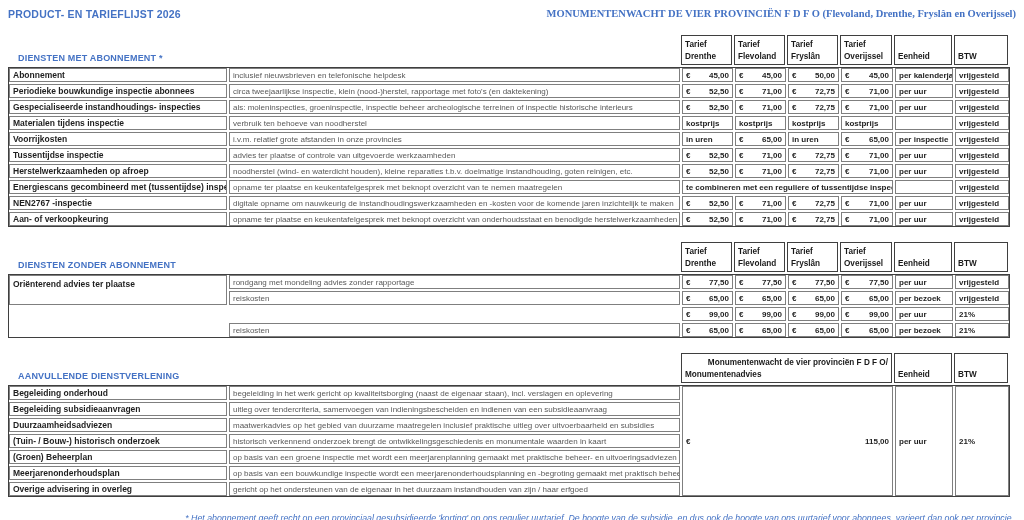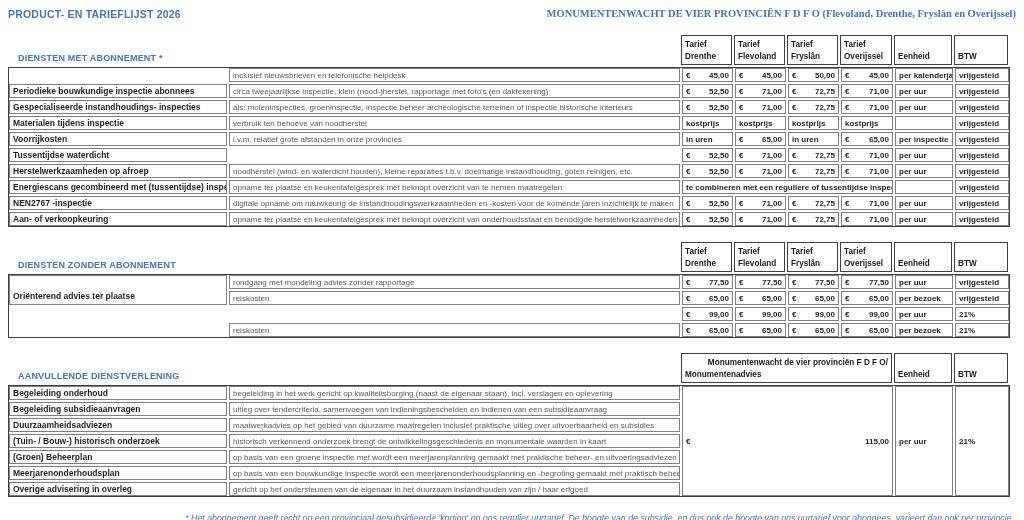--- a/index.html
+++ b/index.html
@@ -24,21 +24,21 @@
   .hl-row { display:flex; justify-content:flex-end; }
 
   .tbody { border:1.5px solid #3f3f3f; width:fit-content; }
 
   .cell { border:1px solid #7f7f7f; background:#fff; font-size:8.5px; line-height:11px;
           padding:0 3px; overflow:hidden; white-space:nowrap; display:flex; align-items:center; }
   .name { font-weight:bold; color:#1f1f1f; }
   .desc { color:#595959; font-size:8px; }
   .val  { font-weight:bold; color:#1f1f1f; font-size:8px; }
   .money { justify-content:space-between; }
-  .valign-bottom { align-items:flex-end; padding-bottom:2px; }
+  .valign-bottom { align-items:flex-end; padding-bottom:14px; }
   .vcenter { align-items:center; }
 
   .footnote { color:#4472c4; font-style:italic; font-size:8.8px; text-align:right;
               margin-top:16px; padding-right:2px; }
 </style>
 </head>
 <body>
 
 <div class="page">
   <div class="topbar">
@@ -67,20 +67,21 @@
             <div>Overijssel</div>
           </div>
           <div class="hcell">
             <div>Eenheid</div>
           </div>
           <div class="hcell">
             <div>BTW</div>
           </div>
         </div>
         <div class="tgrid tbody">
+          <div class="cell name" style="grid-area: 1 / 1 / span 1;">Abonnement</div>
           <div class="cell desc" style="grid-area: 1 / 2;">inclusief nieuwsbrieven en telefonische helpdesk</div>
           <div class="cell val money" style="grid-area: 1 / 3 / auto / span 1;">
             <div>€</div>
             <div>45,00</div>
           </div>
           <div class="cell val money" style="grid-area: 1 / 4 / auto / span 1;">
             <div>€</div>
             <div>45,00</div>
           </div>
           <div class="cell val money" style="grid-area: 1 / 5 / auto / span 1;">
@@ -148,21 +149,22 @@
             <div>€</div>
             <div>65,00</div>
           </div>
           <div class="cell val" style="grid-area: 5 / 5 / auto / span 1;">in uren</div>
           <div class="cell val money" style="grid-area: 5 / 6 / auto / span 1;">
             <div>€</div>
             <div>65,00</div>
           </div>
           <div class="cell val" style="grid-area: 5 / 7;">per inspectie</div>
           <div class="cell val" style="grid-area: 5 / 8;">vrijgesteld</div>
-          <div class="cell name" style="grid-area: 6 / 1 / span 1;">Tussentijdse waterdicht</div>
+          <div class="cell name" style="grid-area: 6 / 1 / span 1;">Tussentijdse inspectie</div>
+          <div class="cell desc" style="grid-area: 6 / 2;">advies ter plaatse of controle van uitgevoerde werkzaamheden</div>
           <div class="cell val money" style="grid-area: 6 / 3 / auto / span 1;">
             <div>€</div>
             <div>52,50</div>
           </div>
           <div class="cell val money" style="grid-area: 6 / 4 / auto / span 1;">
             <div>€</div>
             <div>71,00</div>
           </div>
           <div class="cell val money" style="grid-area: 6 / 5 / auto / span 1;">
             <div>€</div>

